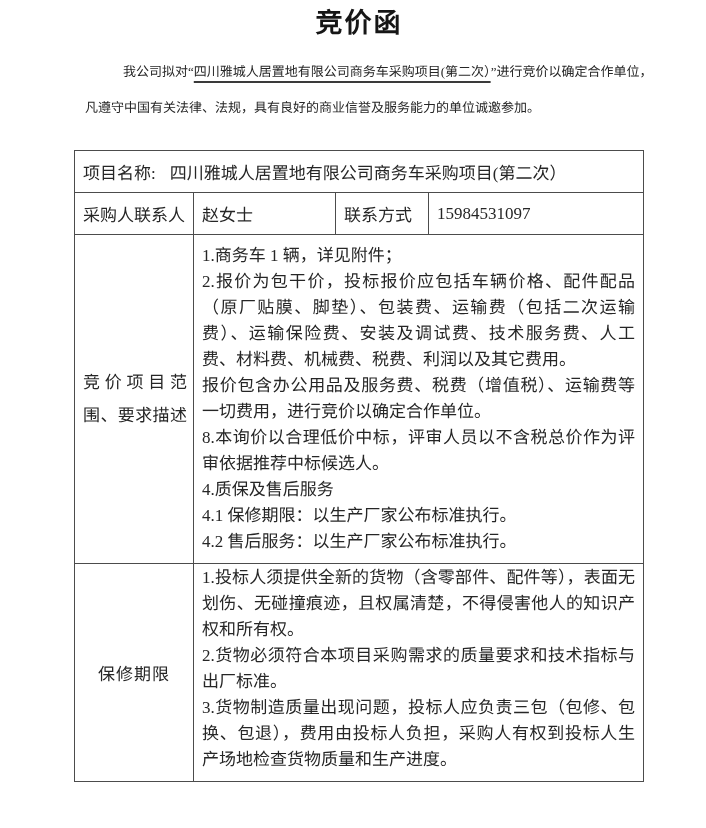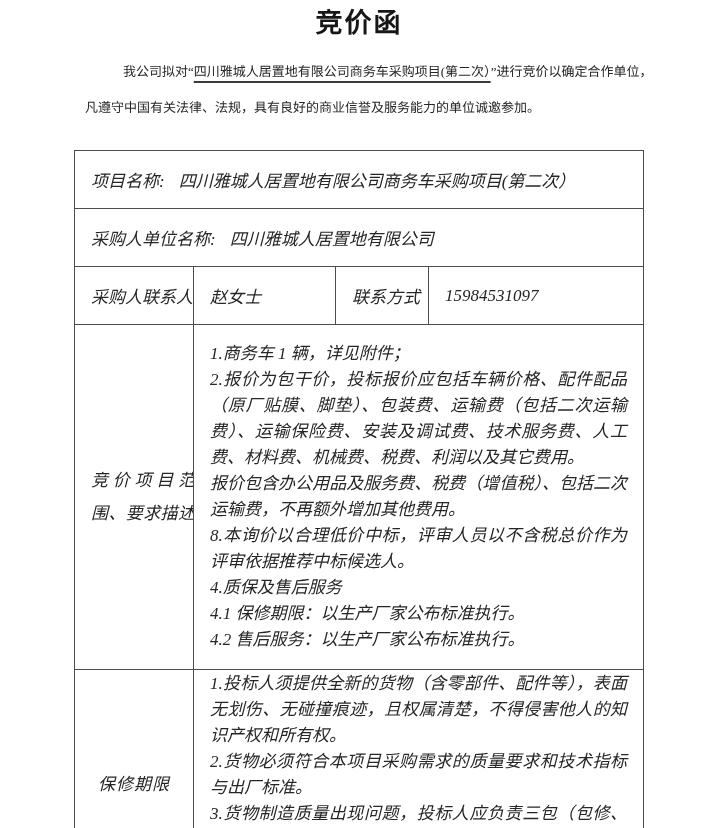--- a/index.html
+++ b/index.html
@@ -41,24 +41,23 @@
   }
   table.doc-table {
     margin: 25px 0 0 74px;
     width: 569px;
     border-collapse: collapse;
     table-layout: fixed;
     font-size: 17px;
   }
   .doc-table td {
     border: 1px solid #4c4c4c;
-    padding: 16px;
+    padding: 8px;
     vertical-align: middle;
     overflow: hidden;
-    font-style: italic;
   }
   tr.r-project  { height: 35px; }
   tr.r-purchaser{ height: 37px; }
   tr.r-contact  { height: 36px; }
   tr.r-scope    { height: 319px; }
   tr.r-quality  { height: 209px; }
   .kv-cell { padding-left: 7px; white-space: nowrap; }
   .kv-label { margin-right: 14px; }
   .plain-cell { padding-left: 8px; white-space: nowrap; }
   .side-cell { vertical-align: middle; }
@@ -99,41 +98,36 @@
       <col style="width:215px">
     </colgroup>
 
     <tbody>
         <tr class="r-project">
       <td colspan="4" class="kv-cell">
         <span class="kv-label">项目名称:</span><span>四川雅城人居置地有限公司商务车采购项目(第二次）</span>
       </td>
     </tr>
 
-    <tr class="r-purchaser">
-      <td colspan="4" class="kv-cell">
-        <span class="kv-label">采购人单位名称:</span><span>四川雅城人居置地有限公司</span>
-      </td>
-    </tr>
 
     <tr class="r-contact">
       <td class="plain-cell">采购人联系人</td>
       <td class="plain-cell">赵女士</td>
       <td class="plain-cell">联系方式</td>
       <td class="plain-cell">15984531097</td>
     </tr>
 
     <tr class="r-scope">
       <td class="side-cell">
         <div class="side-label-justify">竞价项目范围、要求描述</div>
       </td>
       <td colspan="3" class="content-cell">
             <div class="para">1.商务车 1 辆，详见附件；</div>
             <div class="para">2.报价为包干价，投标报价应包括车辆价格、配件配品（原厂贴膜、脚垫）、包装费、运输费（包括二次运输费）、运输保险费、安装及调试费、技术服务费、人工费、材料费、机械费、税费、利润以及其它费用。</div>
-            <div class="para">报价包含办公用品及服务费、税费（增值税）、包括二次运输费，不再额外增加其他费用。</div>
+            <div class="para">报价包含办公用品及服务费、税费（增值税）、运输费等一切费用，进行竞价以确定合作单位。</div>
             <div class="para">8.本询价以合理低价中标，评审人员以不含税总价作为评审依据推荐中标候选人。</div>
             <div class="para">4.质保及售后服务</div>
             <div class="para">4.1 保修期限：以生产厂家公布标准执行。</div>
             <div class="para">4.2 售后服务：以生产厂家公布标准执行。</div>
           </td>
     </tr>
 
     <tr class="r-quality">
       <td class="side-cell side-label-center">
         <div>保修期限</div>

